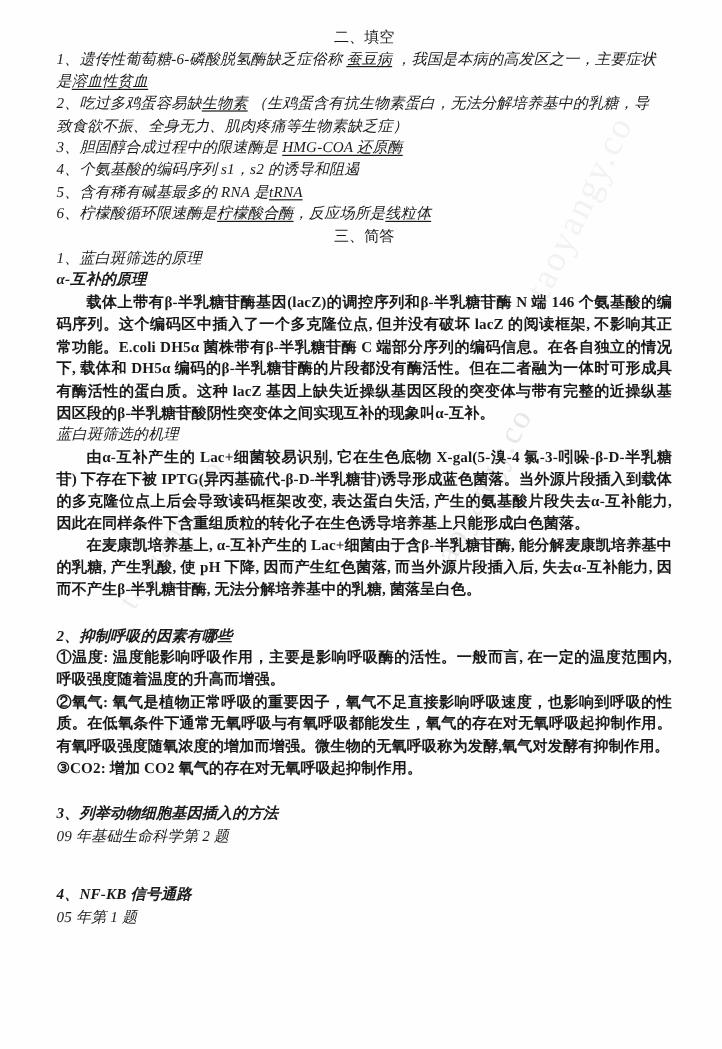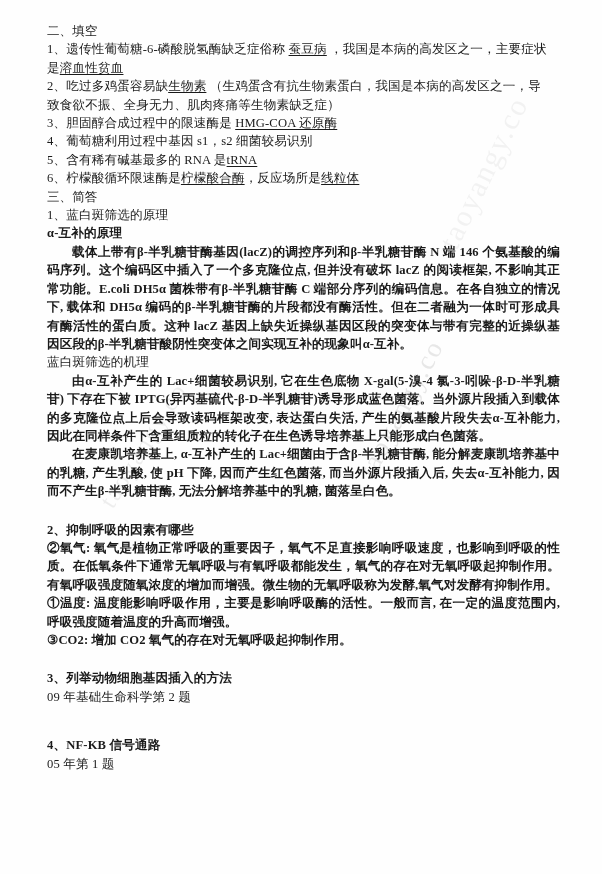--- a/index.html
+++ b/index.html
@@ -57,33 +57,35 @@
   }
   .doc {
     position: relative;
     z-index: 2;
   }
   .line {
     font-size: 12.6px;
     line-height: 18.4px;
     white-space: nowrap;
     letter-spacing: 0.15px;
+    font-style: italic;
   }
   .para {
     font-size: 12.6px;
     line-height: 18.4px;
     text-align: justify;
     text-justify: inter-ideograph;
     letter-spacing: 0.1px;
     font-weight: bold;
   }
   .heading {
     font-size: 12.6px;
     line-height: 18.4px;
     white-space: nowrap;
+    text-align: center;
   }
   .bold {
     font-weight: bold;
   }
   .u {
     text-decoration: underline;
     text-underline-offset: 2px;
   }
   .indent {
     text-indent: 25px;
@@ -101,26 +103,26 @@
   <div class="watermark wm-b">taoyangy.co</div>
   <div class="watermark wm-c">taoyangy.co</div>
 
   <div class="doc">
 
     <div class="heading">二、填空</div>
 
     <div class="line"><span>1、</span><span>遗传性葡萄糖-6-磷酸脱氢酶缺乏症俗称</span>&nbsp;<span class="u">蚕豆病</span>&nbsp;<span>，我国是本病的高发区之一，主要症状</span></div>
     <div class="line"><span>是</span><span class="u">溶血性贫血</span></div>
 
-    <div class="line"><span>2、</span><span>吃过多鸡蛋容易缺</span><span class="u">生物素</span>&nbsp;<span>（生鸡蛋含有抗生物素蛋白，我国是本病的高发区之一，导</span></div>
+    <div class="line"><span>2、</span><span>吃过多鸡蛋容易缺</span><span class="u">生物素</span>&nbsp;<span>（生鸡蛋含有抗生物素蛋白，无法分解培养基中的乳糖，导</span></div>
     <div class="line">致食欲不振、全身无力、肌肉疼痛等生物素缺乏症）</div>
 
     <div class="line"><span>3、</span><span>胆固醇合成过程中的限速酶是</span>&nbsp;<span class="u">HMG-COA 还原酶</span></div>
 
-    <div class="line"><span>4、</span><span>葡萄糖利用过程中基因 s1，s2 细菌较易识别</span></div>
+    <div class="line"><span>4、</span><span>个氨基酸的编码序列 s1，s2 的诱导和阻遏</span></div>
 
     <div class="line"><span>5、</span><span>含有稀有碱基最多的 RNA 是</span><span class="u">tRNA</span></div>
 
     <div class="line"><span>6、</span><span>柠檬酸循环限速酶是</span><span class="u">柠檬酸合酶</span><span>，反应场所是</span><span class="u">线粒体</span></div>
 
     <div class="heading">三、简答</div>
 
     <div class="line"><span>1、</span><span>蓝白斑筛选的原理</span></div>
 
     <div class="line bold">α-互补的原理</div>
@@ -130,22 +132,22 @@
     <div class="line">蓝白斑筛选的机理</div>
 
     <div class="para indent">由α-互补产生的 Lac+细菌较易识别, 它在生色底物 X-gal(5-溴-4 氯-3-吲哚-β-D-半乳糖苷) 下存在下被 IPTG(异丙基硫代-β-D-半乳糖苷)诱导形成蓝色菌落。当外源片段插入到载体的多克隆位点上后会导致读码框架改变, 表达蛋白失活, 产生的氨基酸片段失去α-互补能力, 因此在同样条件下含重组质粒的转化子在生色诱导培养基上只能形成白色菌落。</div>
 
     <div class="para indent">在麦康凯培养基上, α-互补产生的 Lac+细菌由于含β-半乳糖苷酶, 能分解麦康凯培养基中的乳糖, 产生乳酸, 使 pH 下降, 因而产生红色菌落, 而当外源片段插入后, 失去α-互补能力, 因而不产生β-半乳糖苷酶, 无法分解培养基中的乳糖, 菌落呈白色。</div>
 
     <div class="spacer-md"></div>
 
     <div class="line bold"><span>2、</span><span>抑制呼吸的因素有哪些</span></div>
 
+    <div class="para">①温度: 温度能影响呼吸作用，主要是影响呼吸酶的活性。一般而言, 在一定的温度范围内, 呼吸强度随着温度的升高而增强。</div>
     <div class="para">②氧气: 氧气是植物正常呼吸的重要因子，氧气不足直接影响呼吸速度，也影响到呼吸的性质。在低氧条件下通常无氧呼吸与有氧呼吸都能发生，氧气的存在对无氧呼吸起抑制作用。有氧呼吸强度随氧浓度的增加而增强。微生物的无氧呼吸称为发酵,氧气对发酵有抑制作用。</div>
-    <div class="para">①温度: 温度能影响呼吸作用，主要是影响呼吸酶的活性。一般而言, 在一定的温度范围内, 呼吸强度随着温度的升高而增强。</div>
     <div class="para">③CO2: 增加 CO2 氧气的存在对无氧呼吸起抑制作用。</div>
 
     <div class="spacer-md"></div>
 
     <div class="line bold"><span>3、</span><span>列举动物细胞基因插入的方法</span></div>
     <div class="line">09 年基础生命科学第 2 题</div>
 
     <div class="spacer-lg"></div>
 
     <div class="line bold"><span>4、</span><span>NF-KB 信号通路</span></div>

